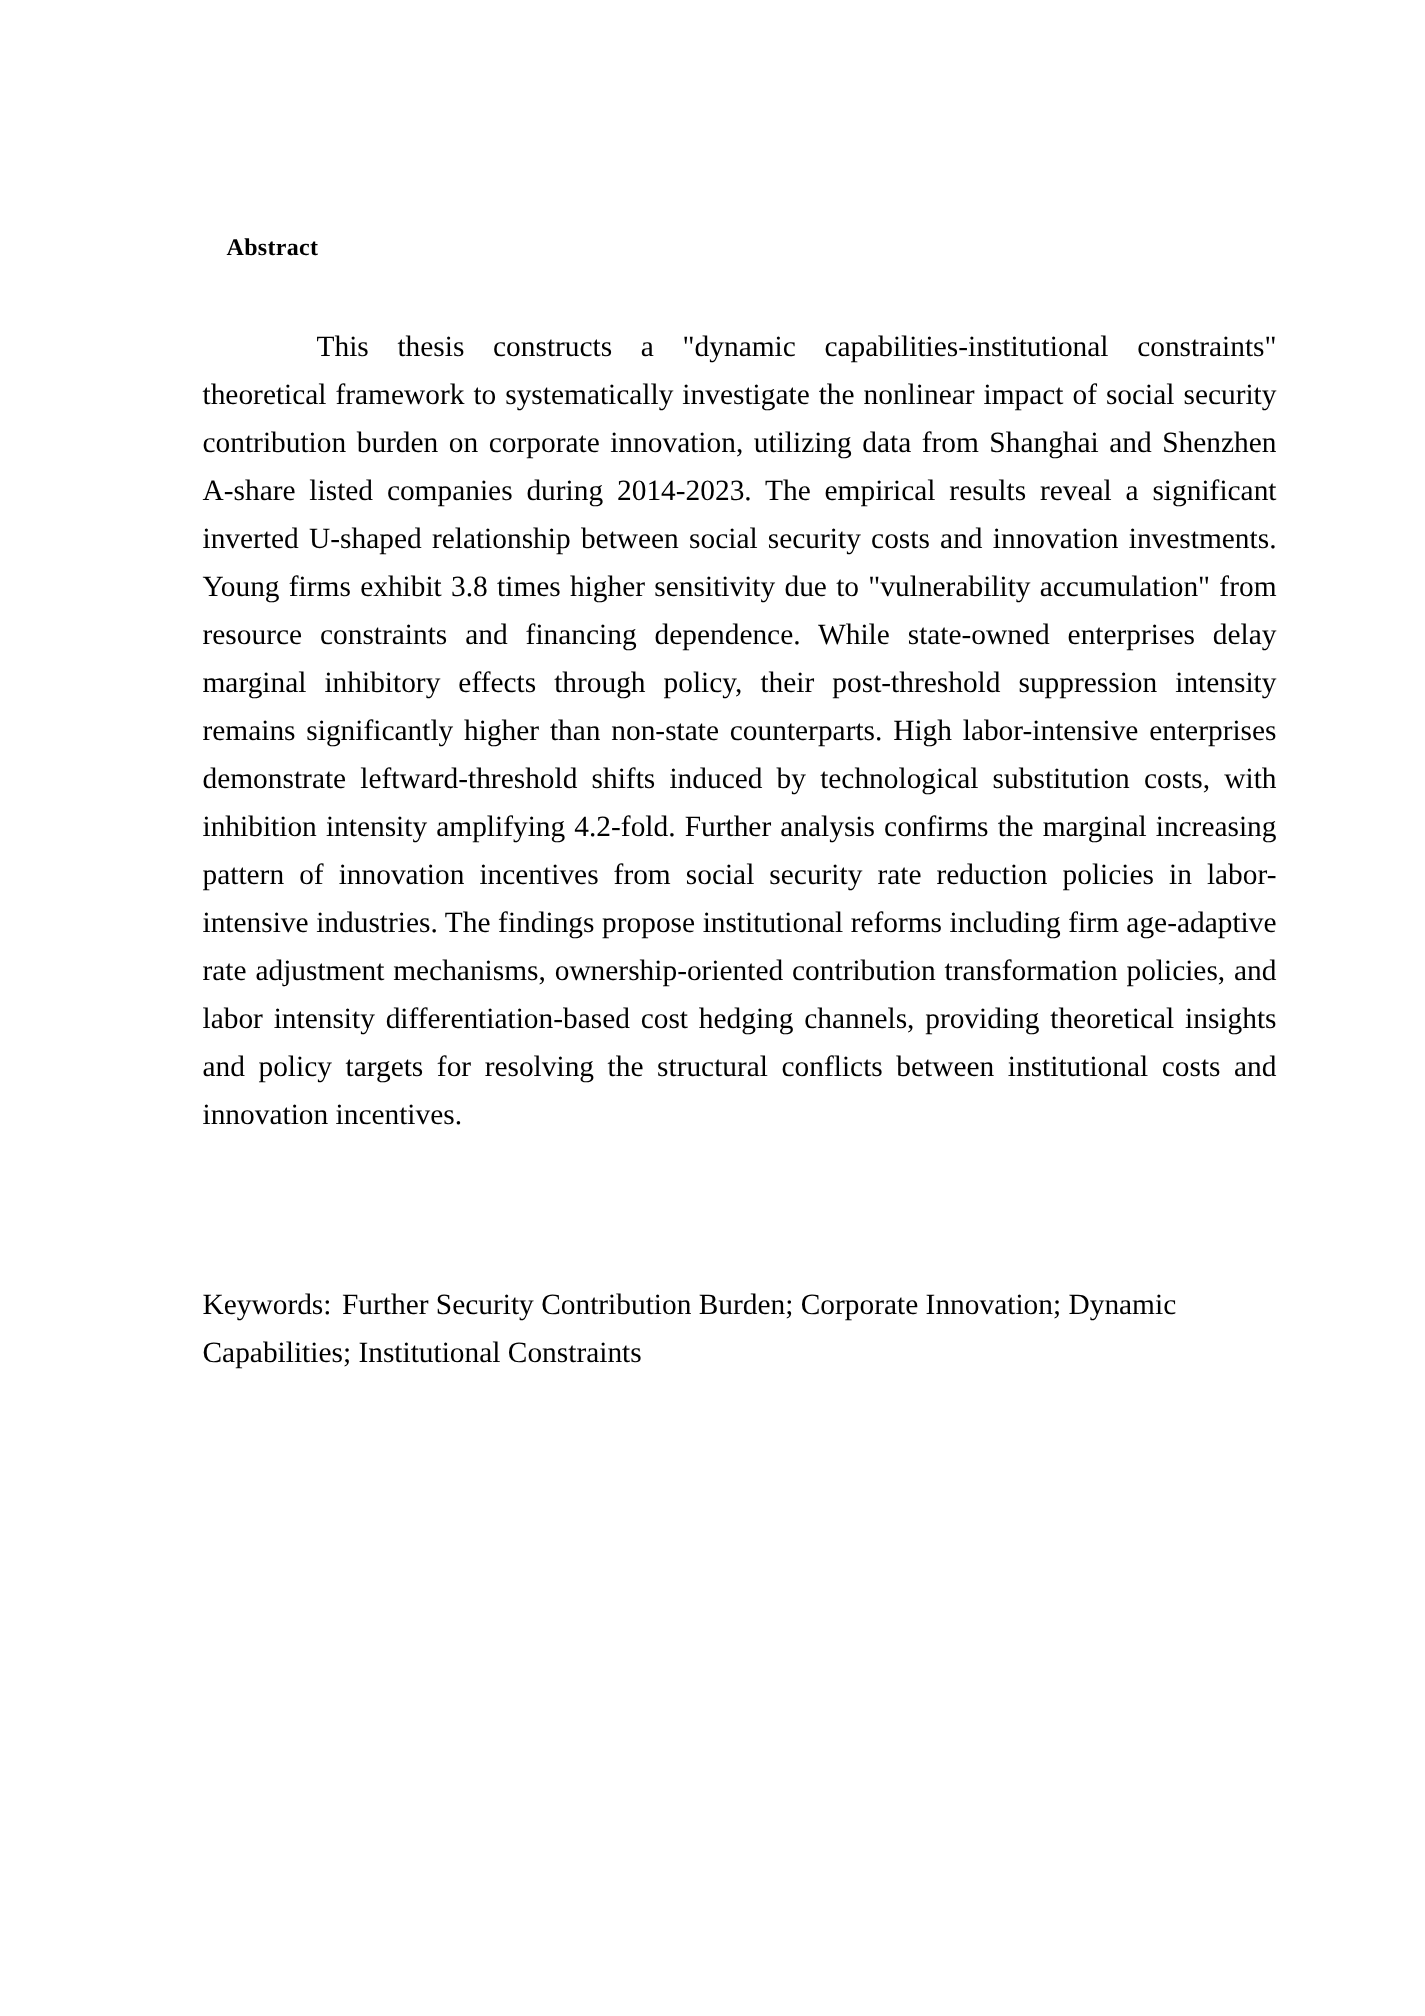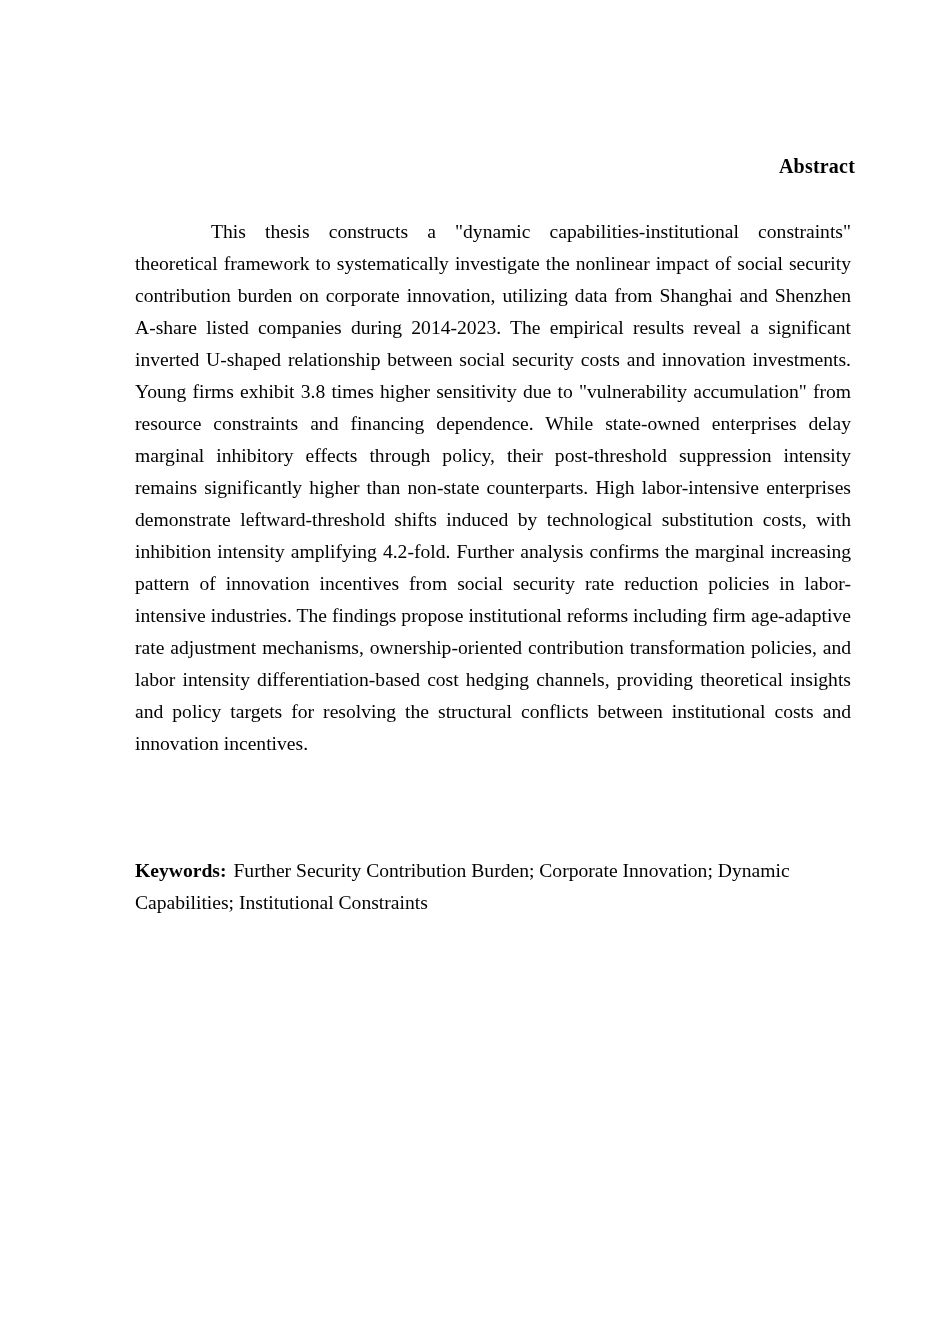--- a/index.html
+++ b/index.html
@@ -27,25 +27,25 @@
     position: absolute;
     left: 135px;
     top: 0;
     width: 716px;
   }
 
   .abstract-title {
     margin: 0;
     padding: 0;
     position: absolute;
-    left: 4px;
+    left: 16px;
     top: 151px;
     width: 716px;
-    text-align: right;
-    font-size: 20px;
+    text-align: left;
+    font-size: 16px;
     font-weight: bold;
     line-height: 30px;
     letter-spacing: 0.2px;
   }
 
   .abstract-body {
     position: absolute;
     left: 0;
     top: 216px;
     width: 716px;
@@ -66,21 +66,21 @@
     top: 855px;
     width: 716px;
     margin: 0;
     padding: 0;
     font-size: 19.6px;
     line-height: 32px;
     text-align: left;
   }
 
   .keywords-label {
-    font-weight: bold;
+    font-weight: normal;
   }
 
   .keywords-gap {
     display: inline-block;
     width: 7px;
   }
 </style>
 </head>
 <body>
 

